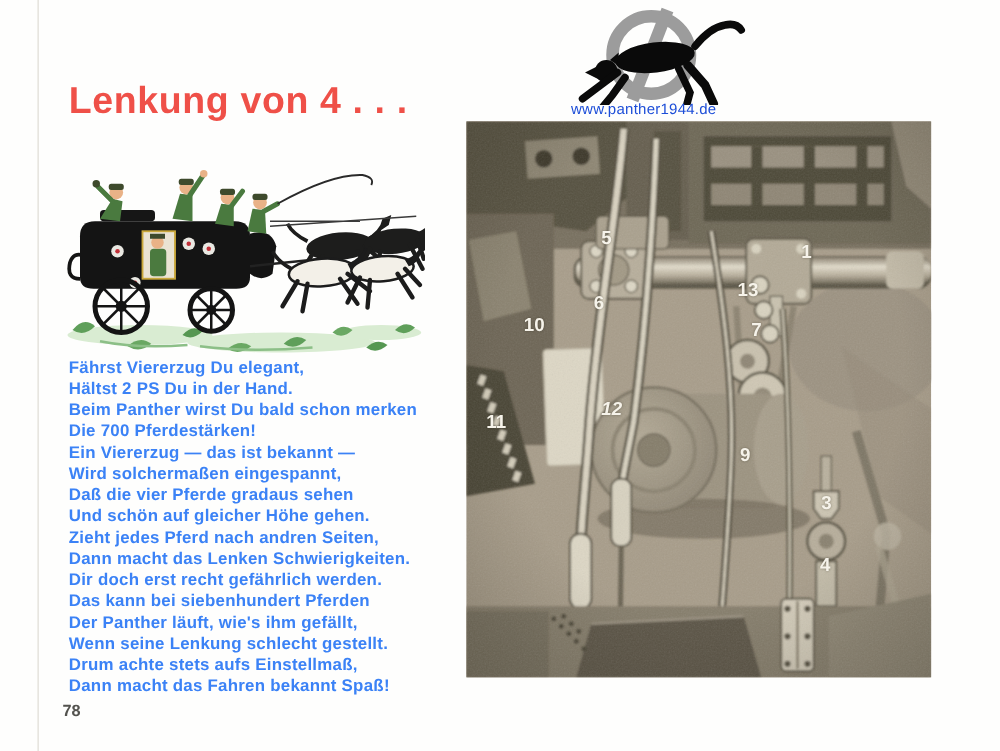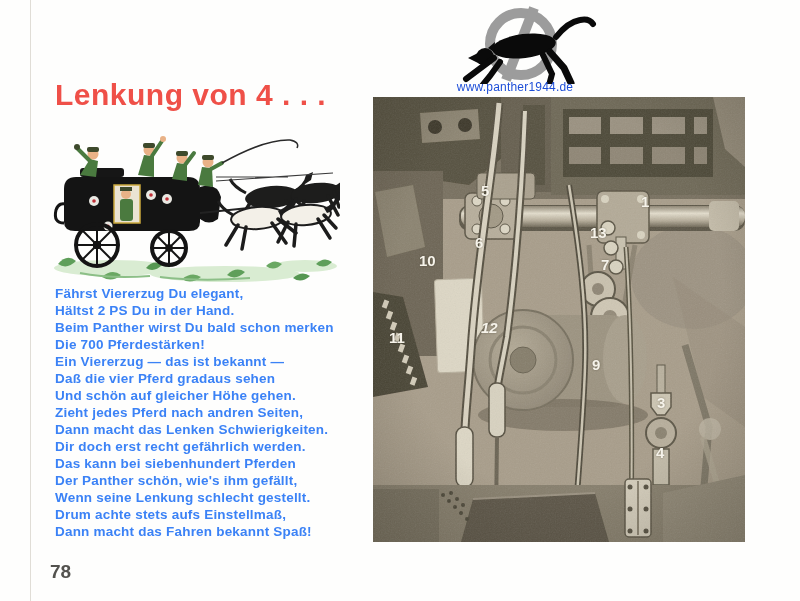--- a/index.html
+++ b/index.html
@@ -1,24 +1,24 @@
 <!DOCTYPE html>
 <html><head>
 <meta charset="utf-8">
 <style>
   html,body{margin:0;padding:0;background:#ffffff;}
   #page{position:relative;width:800px;height:601px;background:#fefefd;overflow:hidden;
         font-family:"Liberation Sans","DejaVu Sans",sans-serif;}
   .scan-line{position:absolute;left:30px;top:0;width:1px;height:601px;background:#e0ddd6;}
-  .title{position:absolute;left:55px;top:78px;font-size:30px;font-weight:bold;
+  .title{position:absolute;left:55px;top:64px;font-size:30px;font-weight:bold;
          color:#ef5048;letter-spacing:.5px;white-space:nowrap;}
   .illustration{position:absolute;left:50px;top:127px;width:290px;height:160px;}
   .poem{position:absolute;left:55px;top:285px;color:#3b82f6;font-size:13.5px;
         font-weight:bold;line-height:17px;letter-spacing:.2px;white-space:nowrap;}
-  .page-number{position:absolute;left:50px;top:561px;font-size:19px;font-weight:bold;color:#53524e;}
+  .page-number{position:absolute;left:50px;top:561px;font-size:13px;font-weight:bold;color:#53524e;}
   .logo{position:absolute;left:440px;top:2px;width:200px;height:82px;}
   .watermark{position:absolute;left:415px;top:80px;width:200px;text-align:center;
              font-size:12px;color:#1d4ed8;letter-spacing:.2px;}
   .photo-wrap{position:absolute;left:373px;top:97px;width:372px;height:445px;}
   .photo-wrap svg{position:absolute;left:0;top:0;}
   .callout-layer{position:absolute;left:0;top:0;width:372px;height:445px;}
   .callout{position:absolute;color:#f6f3ea;font-size:15px;font-weight:bold;
            text-shadow:0 0 2px rgba(40,35,20,.45);line-height:1;}
 </style>
 </head>
@@ -142,27 +142,28 @@
       <path d="M166,50 L238,50 M166,54 L283,46" stroke="#3a3a3a" stroke-width="1.2" fill="none"></path>
     </g>
   </svg>
 
   <div class="poem">
       <div>Fährst Viererzug Du elegant,</div>
       <div>Hältst 2 PS Du in der Hand.</div>
       <div>Beim Panther wirst Du bald schon merken</div>
       <div>Die 700 Pferdestärken!</div>
       <div>Ein Viererzug — das ist bekannt —</div>
-      <div>Daß die vier Pferd gradaus sehen</div>
+      <div>Wird solchermaßen eingespannt,</div>
+      <div>Daß die vier Pferde gradaus sehen</div>
       <div>Und schön auf gleicher Höhe gehen.</div>
       <div>Zieht jedes Pferd nach andren Seiten,</div>
       <div>Dann macht das Lenken Schwierigkeiten.</div>
       <div>Dir doch erst recht gefährlich werden.</div>
       <div>Das kann bei siebenhundert Pferden</div>
-      <div>Der Panther schön, wie's ihm gefällt,</div>
+      <div>Der Panther läuft, wie's ihm gefällt,</div>
       <div>Wenn seine Lenkung schlecht gestellt.</div>
       <div>Drum achte stets aufs Einstellmaß,</div>
       <div>Dann macht das Fahren bekannt Spaß!</div>
     </div>
 
   <div class="page-number">78</div>
 
   <svg class="logo" viewBox="0 0 200 82" xmlns="http://www.w3.org/2000/svg">
     <g>
       <circle cx="81" cy="42" r="31" fill="none" stroke="#9c9c9c" stroke-width="10"></circle>

